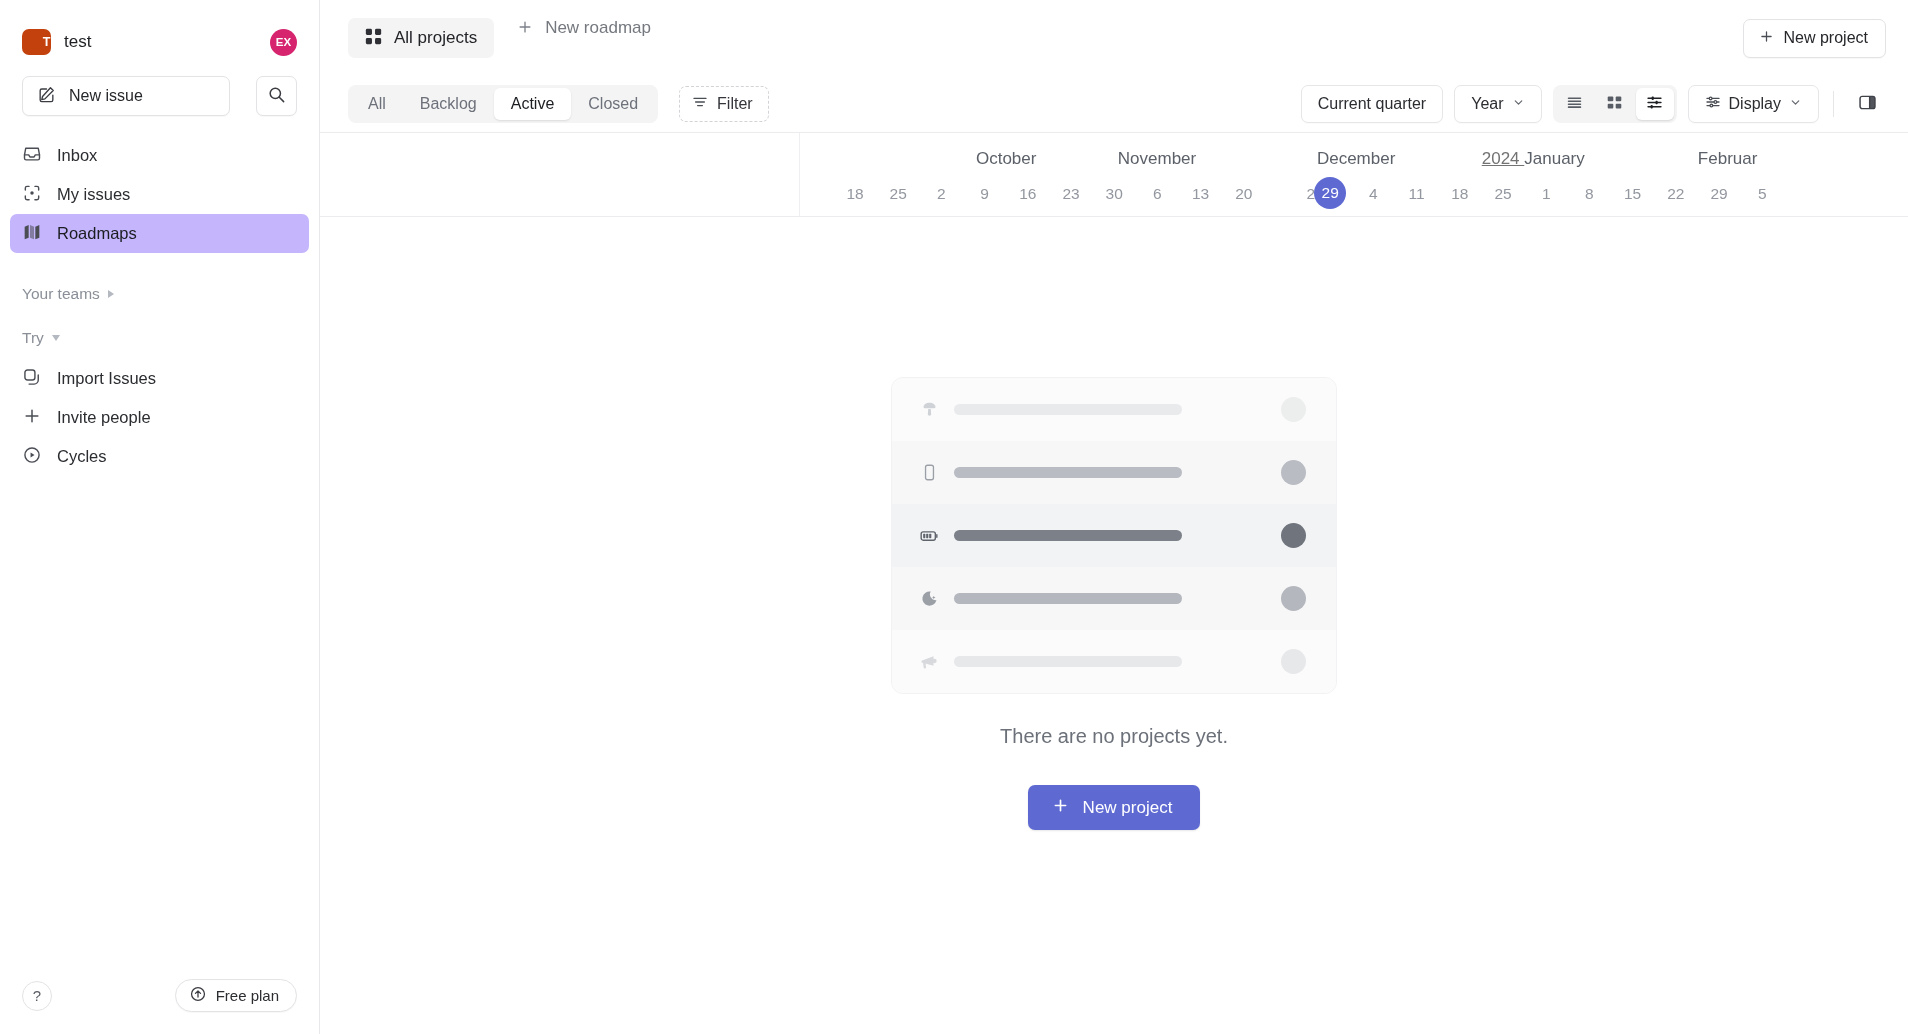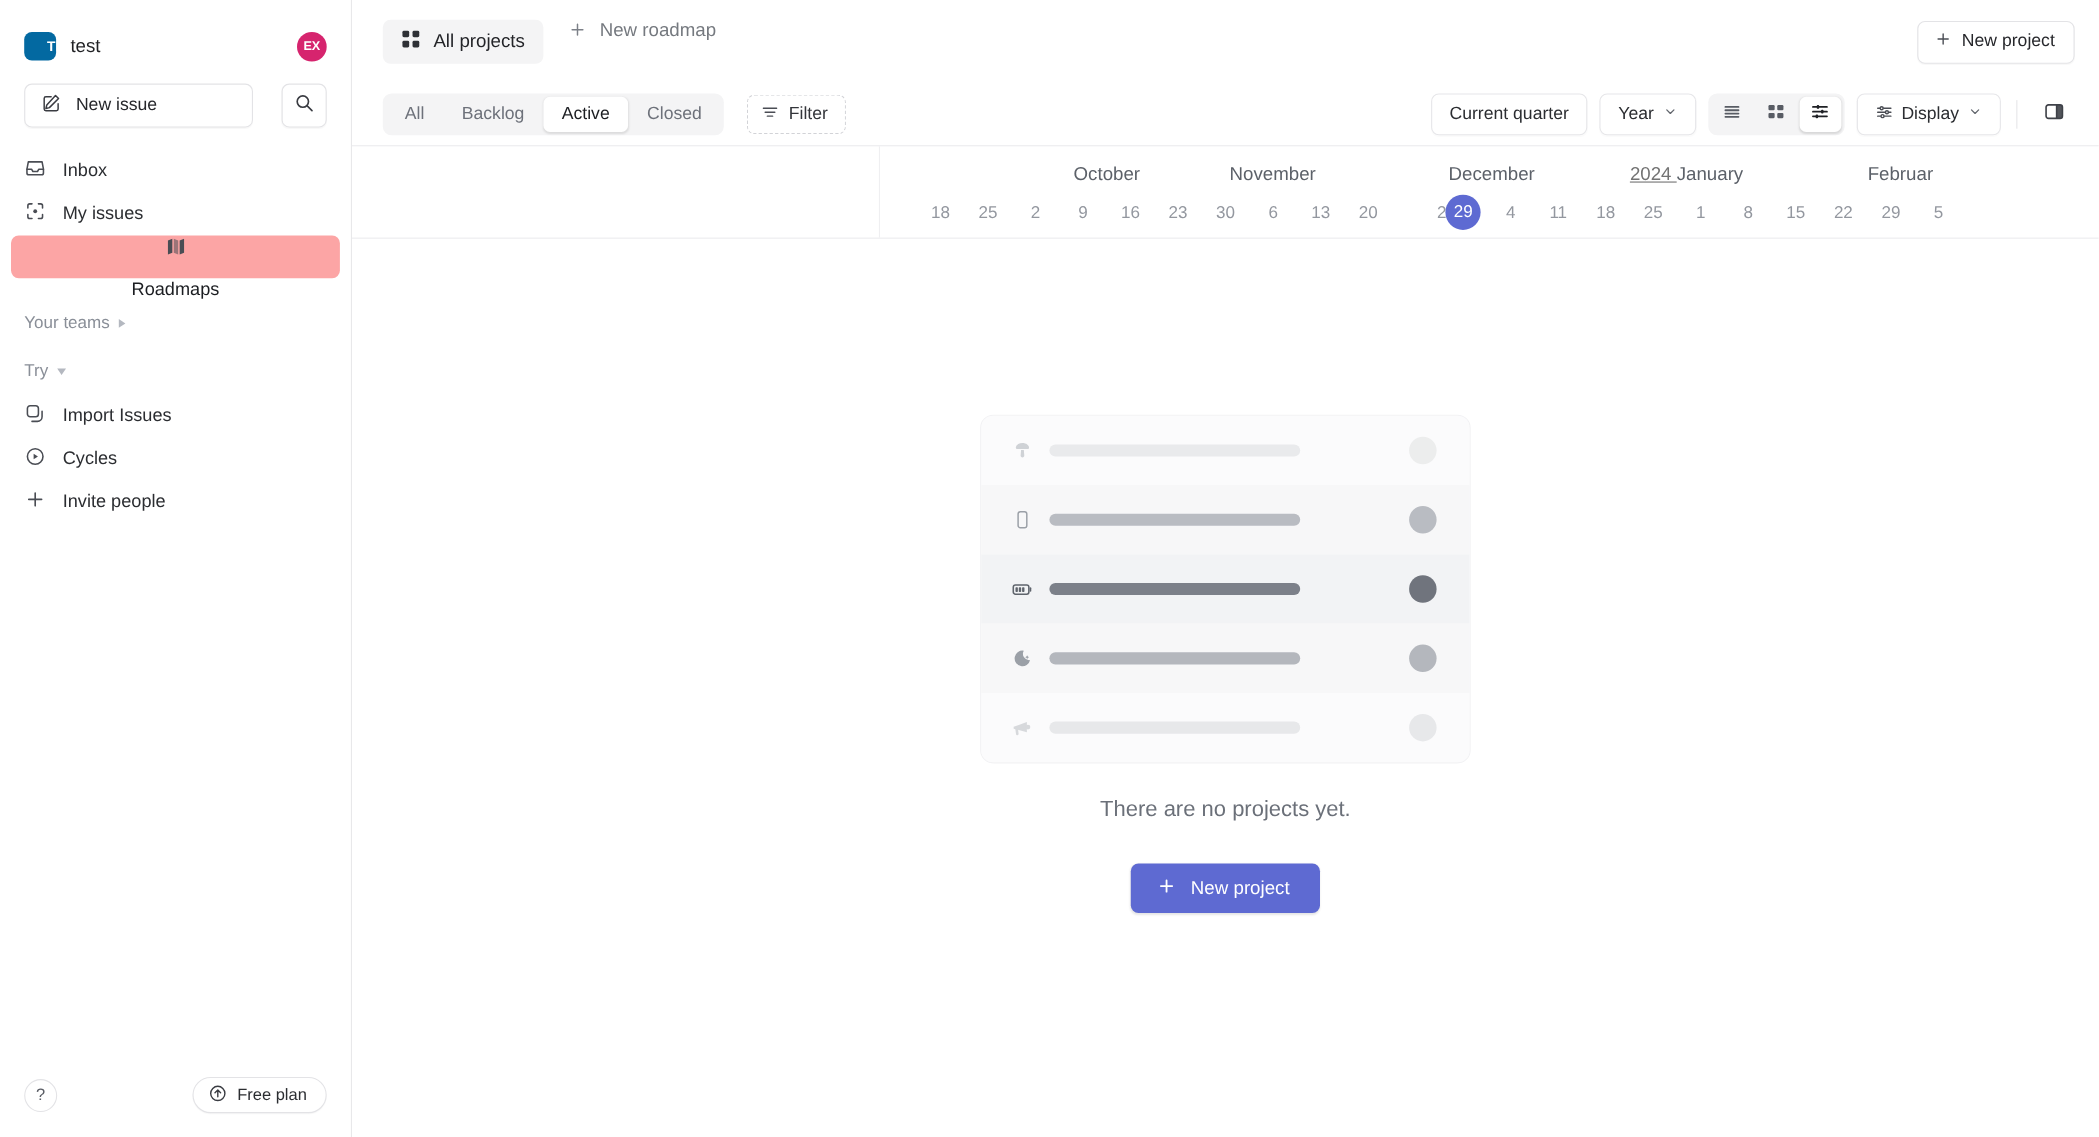--- a/index.html
+++ b/index.html
@@ -21,21 +21,21 @@
     flex: 0 0 320px;
     position: relative;
   }
   .ws-header {
     display: flex; align-items: center;
     padding: 22px 22px 0 22px;
     height: 62px;
   }
   .ws-badge {
     width: 26px; height: 26px; border-radius: 7px;
-    background: #0369a1; color: #fff;
+    background: #c2410c; color: #fff;
     font-size: 12.5px; font-weight: bold;
     display: flex; align-items: center; justify-content: center;
     letter-spacing: .2px;
     padding-left: 29px;
   }
   .ws-name {
     margin-left: 13px; font-size: 17px; color: #1f2023; font-weight: 400;
   }
   .ws-avatar {
     margin-left: auto;
@@ -61,21 +61,21 @@
     cursor: pointer; box-shadow: 0 1px 1px rgba(0,0,0,.03);
   }
 
   .nav { padding: 20px 10px 0 10px; }
   .nav-item {
     display: flex; align-items: center; gap: 15px;
     height: 39px; padding: 0 12px; border-radius: 7px;
     cursor: pointer; color: #2b2d31;
   }
   .nav-item .nl { font-size: 16.5px; }
-  .nav-item.active { background: #fca5a5; flex-direction: column; }
+  .nav-item.active { background: #c4b5fd; }
   .nav-item.active .nl { color: #1b1d21; }
 
   .section-head {
     display: flex; align-items: center; gap: 8px;
     padding: 0 22px; height: 34px; margin-top: 24px;
     cursor: pointer;
   }
   .section-head .sl { font-size: 15.5px; color: #8a8f98; }
   .tri { width: 0; height: 0; }
   .tri.right { border-left: 6px solid #b4b8c0; border-top: 4.5px solid transparent; border-bottom: 4.5px solid transparent; }
@@ -308,34 +308,34 @@
         <span>
           <svg width="20" height="20" viewBox="0 0 24 24" fill="none" stroke="#4a4d54" stroke-width="1.7" stroke-linecap="round" stroke-linejoin="round">
             <rect x="3.5" y="3.5" width="12" height="12" rx="3"></rect>
             <path d="M8.5 20.5h6a5 5 0 0 0 5-5v-6"></path>
           </svg>
         </span>
         <span class="nl">Import Issues</span>
       </div>
       <div class="nav-item">
         <span>
+          <svg width="20" height="20" viewBox="0 0 24 24" fill="none" stroke="#4a4d54" stroke-width="1.8" stroke-linecap="round">
+            <path d="M12 5v14M5 12h14"></path>
+          </svg>
+        </span>
+        <span class="nl">Invite people</span>
+      </div>
+      <div class="nav-item">
+        <span>
           <svg width="20" height="20" viewBox="0 0 24 24" fill="none" stroke="#4a4d54" stroke-width="1.7">
             <circle cx="12" cy="12" r="8.5"></circle>
             <path d="M10.3 9.1 15 12l-4.7 2.9z" fill="#4a4d54" stroke="none"></path>
           </svg>
         </span>
         <span class="nl">Cycles</span>
-      </div>
-      <div class="nav-item">
-        <span>
-          <svg width="20" height="20" viewBox="0 0 24 24" fill="none" stroke="#4a4d54" stroke-width="1.8" stroke-linecap="round">
-            <path d="M12 5v14M5 12h14"></path>
-          </svg>
-        </span>
-        <span class="nl">Invite people</span>
       </div>
     </div>
 
     <div class="sb-footer">
       <div class="help-btn">?</div>
       <div class="plan-btn">
         <span>
           <svg width="18" height="18" viewBox="0 0 24 24" fill="none" stroke="#3a3c42" stroke-width="1.7" stroke-linecap="round" stroke-linejoin="round">
             <circle cx="12" cy="12" r="8.6"></circle>
               <path d="M12 16V8M8.6 11.2 12 7.9l3.4 3.3"></path>

